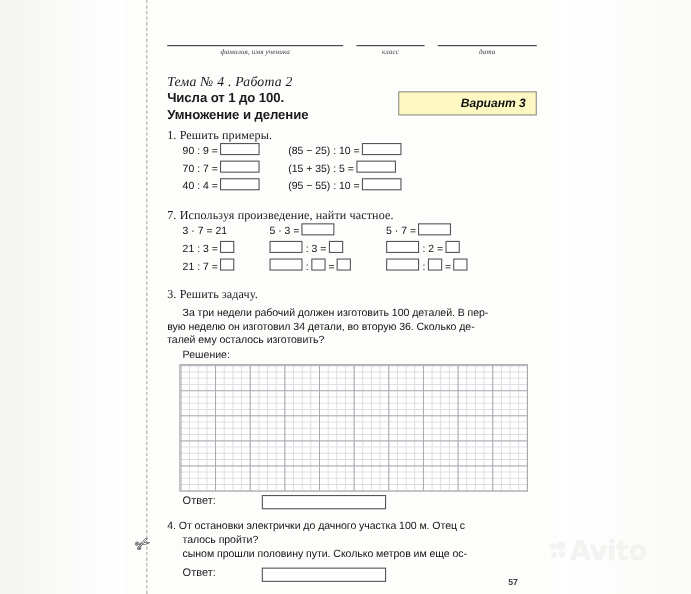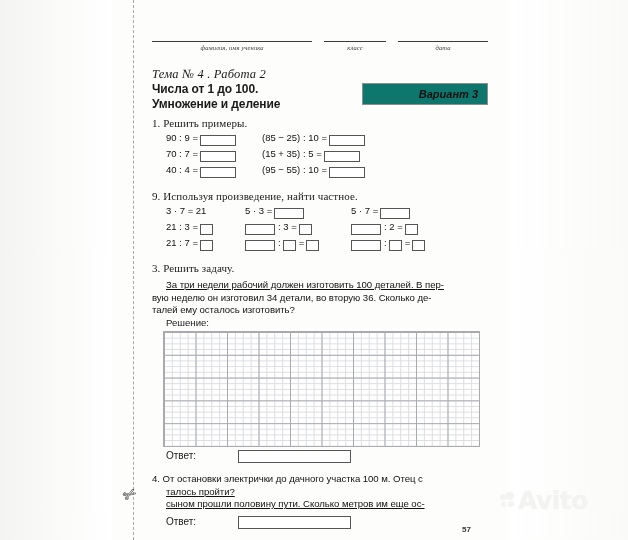--- a/index.html
+++ b/index.html
@@ -116,21 +116,21 @@
     letter-spacing: -0.1px;
   }
 
   
   .variant {
     position: absolute;
     left: 210px;
     top: 66px;
     width: 126px;
     height: 22px;
-    background: #0f766e;
+    background: #fef9c3;
     border: 1px solid #8e8e8e;
     box-sizing: border-box;
     display: flex;
     align-items: center;
     justify-content: flex-end;
     padding-right: 9px;
     font-family: "Liberation Sans", sans-serif;
     font-style: italic;
     font-weight: bold;
     font-size: 11px;
@@ -151,21 +151,21 @@
     position: absolute;
     font-family: "Liberation Sans", sans-serif;
     font-size: 9.5px;
     line-height: 16px;
     color: #111;
     white-space: nowrap;
   }
   .mrow {
     height: 16px;
     display: flex;
-    align-items: flex-end;
+    align-items: flex-start;
   }
   .mrow .lbl { margin-right: 2px; }
 
   
   .bx {
     display: inline-block;
     border: 1px solid #555;
     background: #fff;
     box-sizing: border-box;
     height: 11px;
@@ -178,21 +178,21 @@
   
   .prob {
     position: absolute;
     font-family: "Liberation Sans", sans-serif;
     font-size: 9.6px;
     line-height: 12.6px;
     width: 336px;
     color: #111;
     letter-spacing: -0.05px;
   }
-  .prob .ind { padding-left: 14px; text-decoration: underline; }
+  .prob .ind { padding-left: 14px; }
 
   .reshenie {
     position: absolute;
     font-family: "Liberation Sans", sans-serif;
     font-size: 9.6px;
     line-height: 12px;
     left: 14px;
   }
 
   
@@ -341,21 +341,21 @@
       <div class="mrow">
         <span class="lbl">(15 + 35) : 5 =</span>
         <span class="bx bx-wide"></span>
       </div>
       <div class="mrow">
         <span class="lbl">(95 − 55) : 10 =</span>
         <span class="bx bx-wide"></span>
       </div>
     </div>
 
-    <div class="task-h" style="left:0; top:173px;">9. Используя произведение, найти частное.</div>
+    <div class="task-h" style="left:0; top:173px;">7. Используя произведение, найти частное.</div>
 
     <div class="mathcol" style="left:14px; top:186px;">
       <div class="mrow">
         <span class="lbl">3 · 7 = 21</span>
       </div>
       <div class="mrow">
         <span class="lbl">21 : 3 =</span>
         <span class="bx bx-sq"></span>
       </div>
       <div class="mrow">

